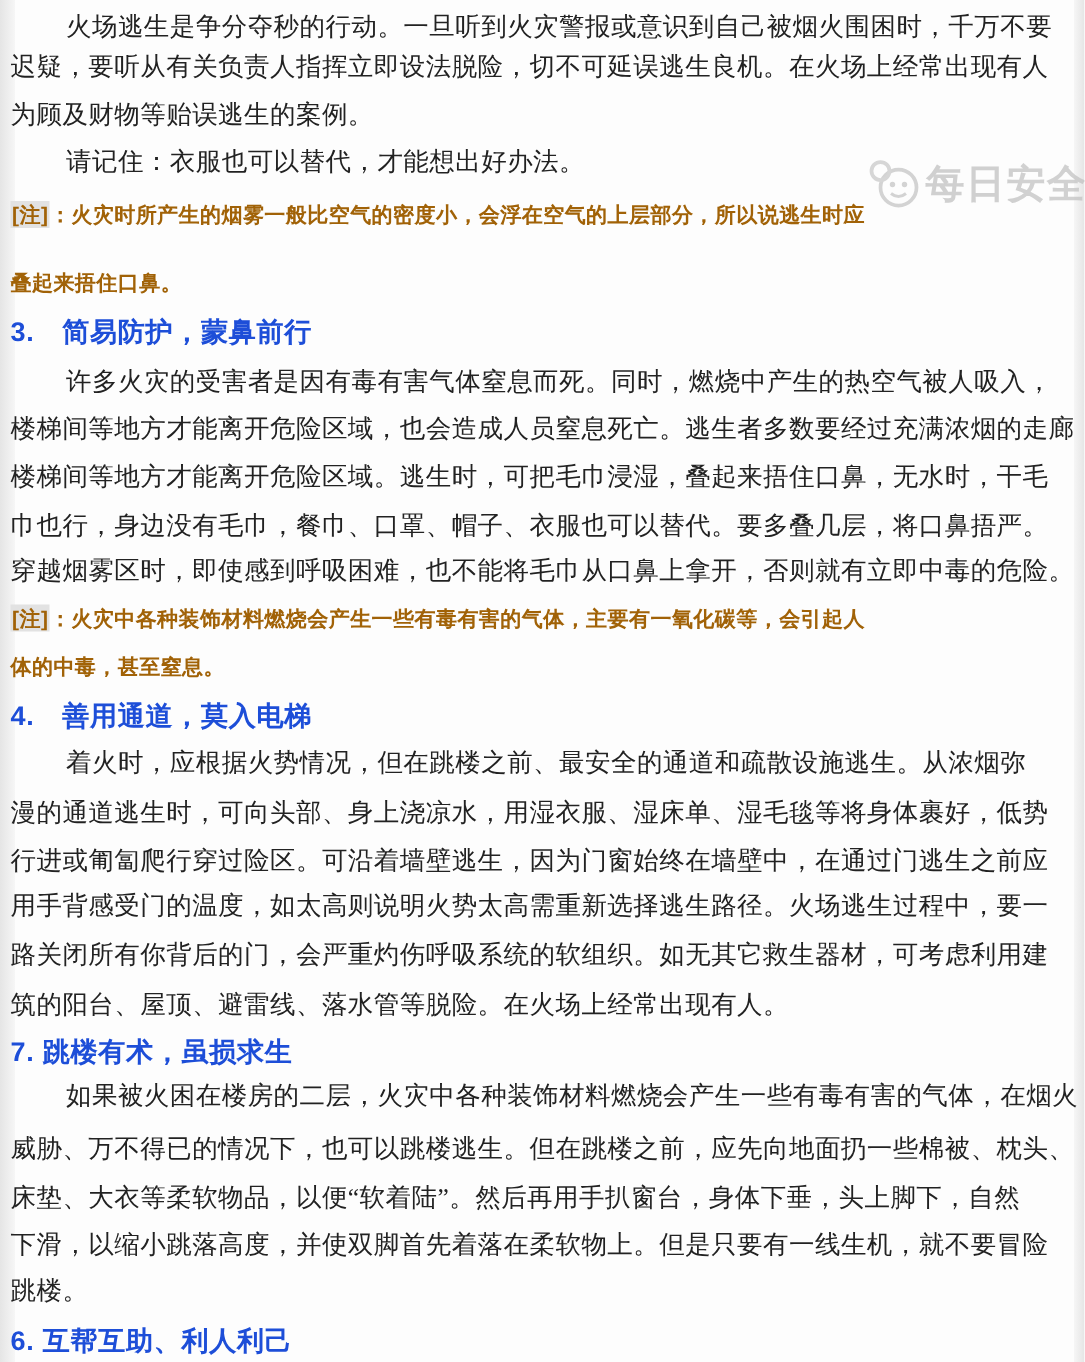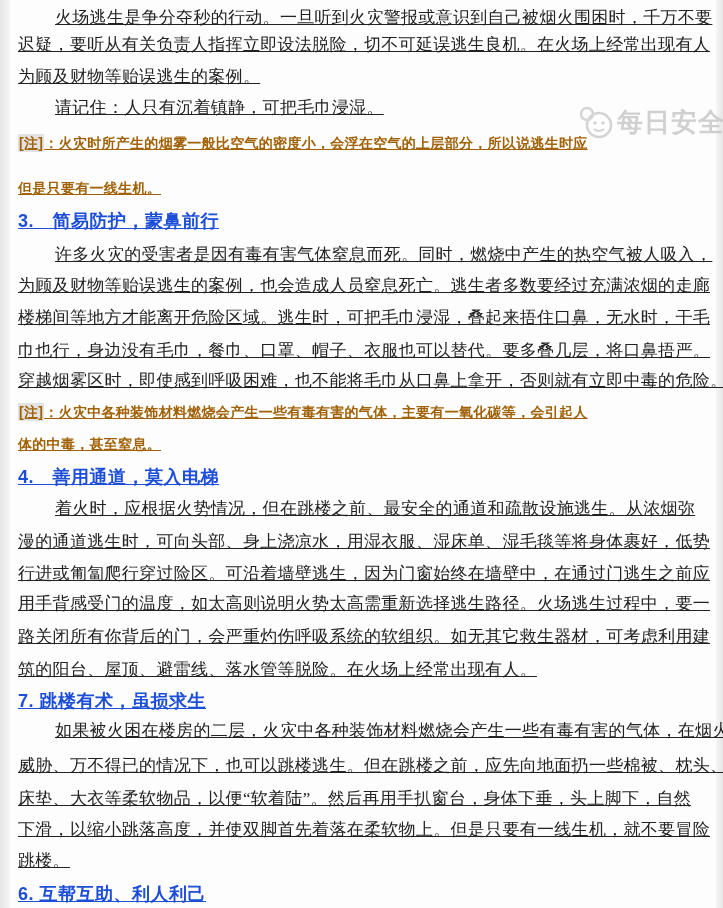--- a/index.html
+++ b/index.html
@@ -26,25 +26,24 @@
     width: 10px;
     background: linear-gradient(to right, #e5e5e5, #f6f6f6);
   }
   .page-edge.right {
     right: 0;
     width: 7px;
     background: linear-gradient(to left, #e5e5e5, #f6f6f6);
   }
   .ln {
     position: absolute;
-    left: 18px;
+    left: 7px;
     white-space: nowrap;
     z-index: 2;
     line-height: 24px;
-    text-decoration: underline;
   }
   .body-ln {
     font-family: "Liberation Serif", "DejaVu Serif", serif;
     font-size: 17px;
     letter-spacing: 0.3px;
     color: #222;
   }
   .indent {
     padding-left: 37px;
   }
@@ -102,29 +101,29 @@
     <circle cx="18" cy="20" r="1.8" fill="#c6c6c6"></circle>
     <circle cx="26" cy="20" r="1.8" fill="#c6c6c6"></circle>
     <path d="M17 26 q5 4 10 0" fill="none" stroke="#c6c6c6" stroke-width="2"></path>
   </svg>
   <span class="wm-text">每日安全生产</span>
 </div>
 
 <div class="ln body-ln indent" style="top:6px">火场逃生是争分夺秒的行动。一旦听到火灾警报或意识到自己被烟火围困时，千万不要</div>
 <div class="ln body-ln" style="top:33px">迟疑，要听从有关负责人指挥立即设法脱险，切不可延误逃生良机。在火场上经常出现有人</div>
 <div class="ln body-ln" style="top:65px">为顾及财物等贻误逃生的案例。</div>
-<div class="ln body-ln indent" style="top:96px">请记住：人只有沉着镇静，可把毛巾浸湿。</div>
+<div class="ln body-ln indent" style="top:96px">请记住：衣服也可以替代，才能想出好办法。</div>
 
 <div class="ln note-ln" style="top:131px"><span class="note-tag">[注]</span><span>：火灾时所产生的烟雾一般比空气的密度小，会浮在空气的上层部分，所以说逃生时应</span></div>
-<div class="ln note-ln" style="top:176px">但是只要有一线生机。</div>
+<div class="ln note-ln" style="top:176px">叠起来捂住口鼻。</div>
 
 <div class="ln heading-ln" style="top:209px">3.　简易防护，蒙鼻前行</div>
 
 <div class="ln body-ln indent" style="top:243px">许多火灾的受害者是因有毒有害气体窒息而死。同时，燃烧中产生的热空气被人吸入，</div>
-<div class="ln body-ln" style="top:274px">为顾及财物等贻误逃生的案例，也会造成人员窒息死亡。逃生者多数要经过充满浓烟的走廊</div>
+<div class="ln body-ln" style="top:274px">楼梯间等地方才能离开危险区域，也会造成人员窒息死亡。逃生者多数要经过充满浓烟的走廊</div>
 <div class="ln body-ln" style="top:306px">楼梯间等地方才能离开危险区域。逃生时，可把毛巾浸湿，叠起来捂住口鼻，无水时，干毛</div>
 <div class="ln body-ln" style="top:339px">巾也行，身边没有毛巾，餐巾、口罩、帽子、衣服也可以替代。要多叠几层，将口鼻捂严。</div>
 <div class="ln body-ln" style="top:369px">穿越烟雾区时，即使感到呼吸困难，也不能将毛巾从口鼻上拿开，否则就有立即中毒的危险。</div>
 
 <div class="ln note-ln" style="top:400px"><span class="note-tag">[注]</span><span>：火灾中各种装饰材料燃烧会产生一些有毒有害的气体，主要有一氧化碳等，会引起人</span></div>
 <div class="ln note-ln" style="top:432px">体的中毒，甚至窒息。</div>
 
 <div class="ln heading-ln" style="top:465px">4.　善用通道，莫入电梯</div>
 
 <div class="ln body-ln indent" style="top:497px">着火时，应根据火势情况，但在跳楼之前、最安全的通道和疏散设施逃生。从浓烟弥</div>

